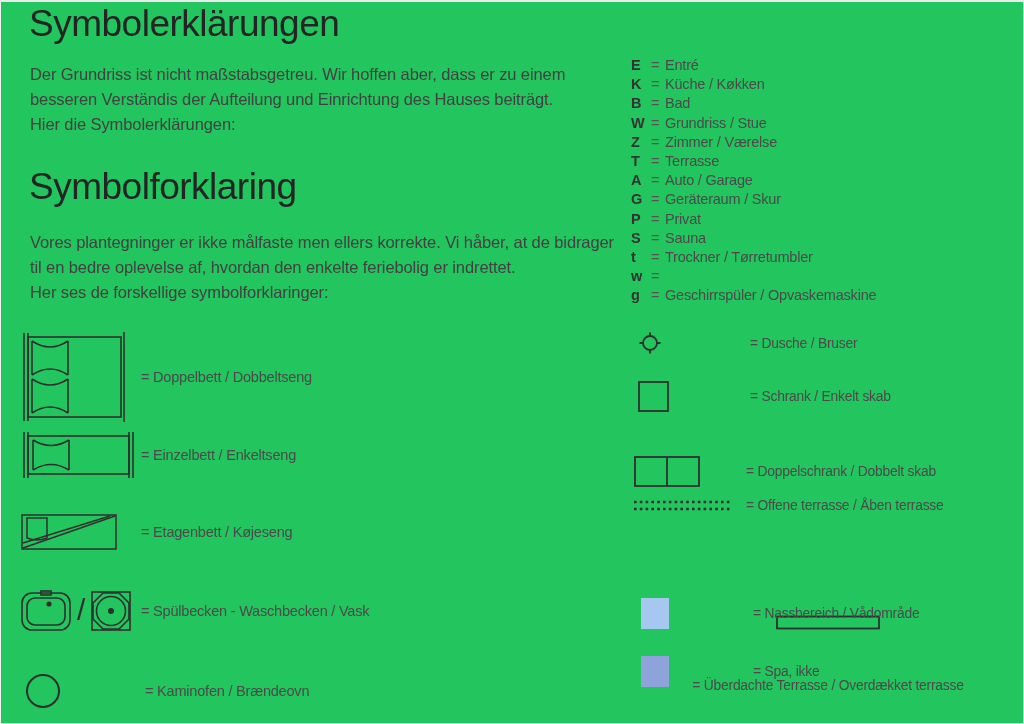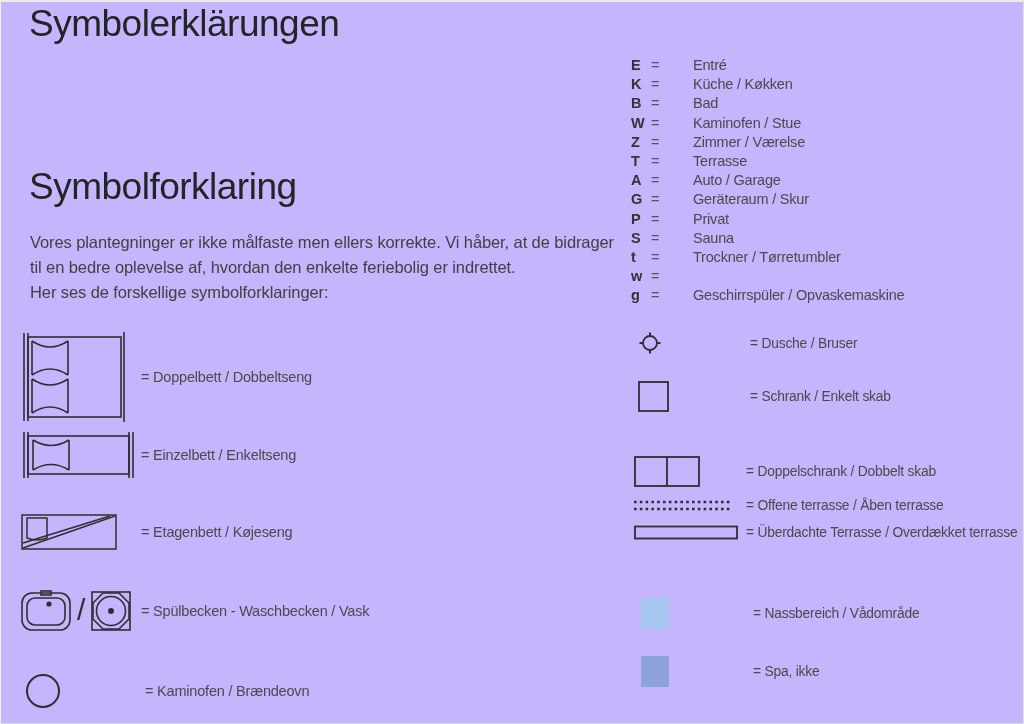--- a/index.html
+++ b/index.html
@@ -1,18 +1,18 @@
 <!DOCTYPE html>
 <html><head>
 <meta charset="utf-8">
 <style>
   html,body{margin:0;padding:0;}
   body{background:#f4f4f4;font-family:"Liberation Sans","DejaVu Sans",sans-serif;}
   .page{
-    position:relative;width:1022px;height:721px;background:#c4b5fd;
+    position:relative;width:1022px;height:721px;background:#22c55e;
     border-top:2px solid #ececec;border-left:1px solid #f2f2f2;
     border-right:1px solid #e0e0e0;border-bottom:1px solid #d8d8d8;
     overflow:hidden;color:#4a4a4a;
   }
   .h-title{
     position:absolute;left:28px;margin:0;font-size:37px;font-weight:500;
     color:#242424;letter-spacing:-0.5px;line-height:1.1;white-space:nowrap;
   }
   #title-de{top:2px;}
   #title-da{top:165px;}
@@ -21,40 +21,43 @@
     color:#414141;white-space:pre-line;width:640px;letter-spacing:-0.1px;
   }
   #body-de{top:60px;}
   #body-da{top:228px;}
 
   
   .code-list{position:absolute;left:630px;top:55px;width:380px;}
   .code-row{display:flex;align-items:baseline;height:19.2px;font-size:14.5px;letter-spacing:-0.2px;}
   .code-letter{width:20px;font-weight:700;color:#333;flex:0 0 20px;}
   .code-eq{width:14px;color:#555;flex:0 0 14px;}
-  .code-label{color:#4a4a4a;white-space:nowrap;margin-left:28px;}
+  .code-label{color:#4a4a4a;white-space:nowrap;}
 
   
   .sym-row{position:absolute;display:flex;align-items:center;}
   .sym-row.left{left:20px;width:540px;}
   .sym-row.right{left:633px;width:388px;}
   .icon-zone-l{flex:0 0 120px;display:flex;align-items:center;}
   .icon-zone-r{flex:0 0 112px;display:flex;align-items:center;}
   .sym-label{font-size:14.5px;color:#4a4a4a;white-space:nowrap;letter-spacing:-0.2px;text-align:center;}
   .sym-row.right .sym-label{font-size:13.8px;}
   .slash{font-size:30px;font-weight:300;color:#2f2f2f;margin:0 6px;transform:translateY(-1px);}
   .swatch{width:28px;height:31px;}
   svg{display:block;}
 </style>
 </head>
 <body>
 
 <div class="page">
 
   <h1 class="h-title" id="title-de">Symbolerklärungen</h1>
+  <p class="body-text" id="body-de">Der Grundriss ist nicht maßstabsgetreu. Wir hoffen aber, dass er zu einem
+besseren Verständis der Aufteilung und Einrichtung des Hauses beiträgt.
+Hier die Symbolerklärungen:</p>
 
   <h1 class="h-title" id="title-da">Symbolforklaring</h1>
   <p class="body-text" id="body-da">Vores plantegninger er ikke målfaste men ellers korrekte. Vi håber, at de bidrager
 til en bedre oplevelse af, hvordan den enkelte feriebolig er indrettet.
 Her ses de forskellige symbolforklaringer:</p>
 
   <div class="code-list">
     <div class="code-row">
         <span class="code-letter">E</span>
         <span class="code-eq">=</span>
@@ -66,21 +69,21 @@
         <span class="code-label">Küche / Køkken</span>
       </div>
     <div class="code-row">
         <span class="code-letter">B</span>
         <span class="code-eq">=</span>
         <span class="code-label">Bad</span>
       </div>
     <div class="code-row">
         <span class="code-letter">W</span>
         <span class="code-eq">=</span>
-        <span class="code-label">Kaminofen / Stue</span>
+        <span class="code-label">Grundriss / Stue</span>
       </div>
     <div class="code-row">
         <span class="code-letter">Z</span>
         <span class="code-eq">=</span>
         <span class="code-label">Zimmer / Værelse</span>
       </div>
     <div class="code-row">
         <span class="code-letter">T</span>
         <span class="code-eq">=</span>
         <span class="code-label">Terrasse</span>
@@ -224,21 +227,21 @@
   <div class="sym-row right" style="top:496px;height:15px;">
     <div class="icon-zone-r">
       <svg width="98" height="14" viewBox="0 0 98 14" fill="none" stroke="#2f2f2f" stroke-width="2.4">
         <line x1="0" y1="3" x2="98" y2="3" stroke-dasharray="2.6 3.2"></line>
         <line x1="0" y1="10" x2="98" y2="10" stroke-dasharray="2.6 3.2"></line>
       </svg>
     </div>
     <span class="sym-label">= Offene terrasse / Åben terrasse</span>
   </div>
 
-  <div class="sym-row right" style="top:523px;height:15px;">
+  <div class="sym-row right" style="top:564px;height:15px;flex-direction:column;">
     <div class="icon-zone-r">
       <svg width="105" height="15" viewBox="0 0 105 15" fill="none" stroke="#2f2f2f" stroke-width="1.8">
         <rect x="1" y="1.5" width="102" height="12"></rect>
       </svg>
     </div>
     <span class="sym-label">= Überdachte Terrasse / Overdækket terrasse</span>
   </div>
 
   <div class="sym-row right" style="top:595px;height:32px;">
     <div class="icon-zone-r" style="padding-left:7px;">

